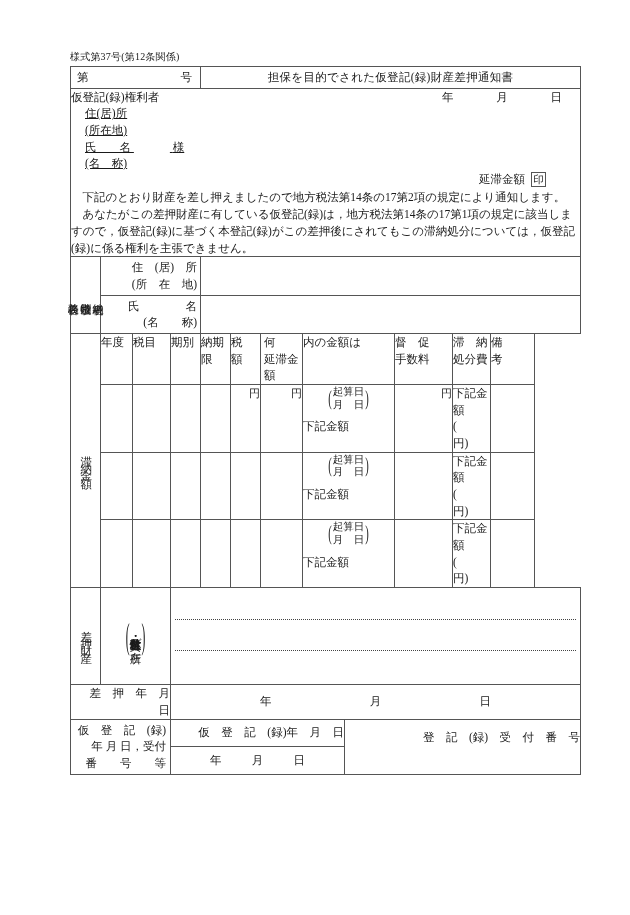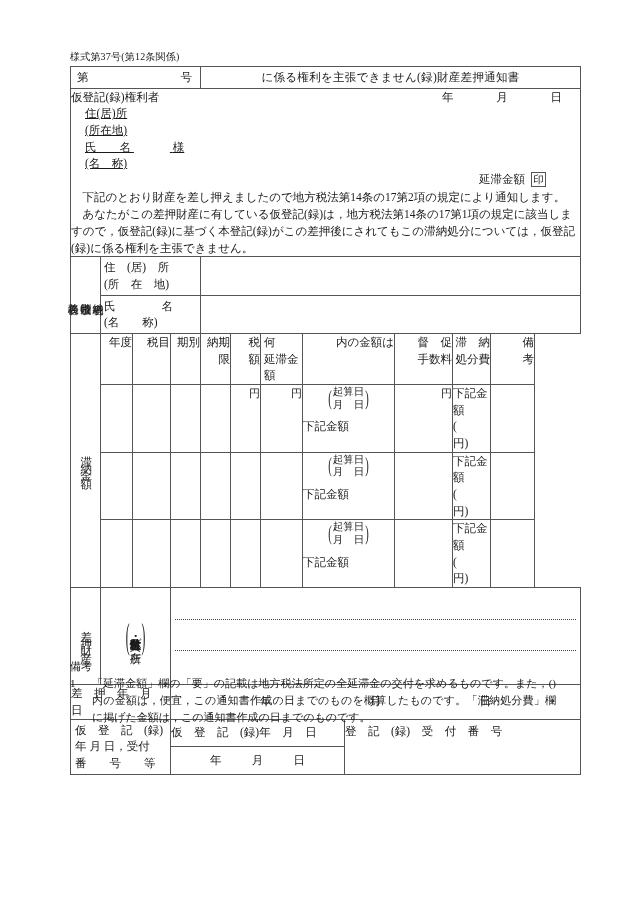--- a/index.html
+++ b/index.html
@@ -22,21 +22,21 @@
   }
   table.frame td{
     border:1px solid #555;
     padding:0;vertical-align:top;
     font-size:11.5px;line-height:1.45;
   }
   .nb-t{border-top:none !important;}
   .nb-b{border-bottom:none !important;}
 
   .pad{padding:2px 4px;}
-  .ctr{text-align:left;}
+  .ctr{text-align:right;}
   .rgt{text-align:right;}
   .mid{vertical-align:middle !important;}
 
   
   .numcell{height:20px;}
   .numcell .inner{display:flex;justify-content:space-between;padding:2px 8px 2px 6px;}
   .titlecell{height:20px;text-align:center;font-size:12px;padding-top:3px;letter-spacing:.3px;}
 
   
   .noticebody{padding:4px 7px 6px 7px;position:relative;}
@@ -69,21 +69,21 @@
 
   
   .taxlabel{width:30px;}
   .taxlabel .stack{
     display:flex;flex-direction:row-reverse;justify-content:center;
     align-items:center;height:100%;gap:0px;
   }
   .taxlabel .vt{writing-mode:vertical-rl;text-orientation:upright;font-size:11px;line-height:1.12;}
 
   
-  .hcell{text-align:right;font-size:11px;line-height:1.25;padding:2px 1px;vertical-align:middle;}
+  .hcell{text-align:left;font-size:11px;line-height:1.25;padding:2px 1px;vertical-align:middle;}
   .two{font-size:10.5px;}
 
   .unit{font-size:11px;}
   .paren{display:flex;align-items:center;justify-content:center;gap:1px;font-size:10.5px;line-height:1.15;}
   .pbrace{font-size:10.5px;transform:scaleY(2.0);display:inline-block;}
   .kisan{text-align:center;font-size:10.5px;line-height:1.2;}
   .propbox{height:96px;position:relative;padding:0;}
   .propbox .dl{position:absolute;left:4px;right:4px;border-top:1px dotted #444;}
 
   
@@ -121,21 +121,21 @@
     </colgroup>
 
     <tbody>
         <tr>
       <td class="numcell mid" colspan="4">
         <div class="inner">
           <span>第</span>
           <span>号</span>
         </div>
       </td>
-      <td class="titlecell mid" colspan="9">に係る権利を主張できません(録)財産差押通知書</td>
+      <td class="titlecell mid" colspan="9">担保を目的でされた仮登記(録)財産差押通知書</td>
     </tr>
 
     <tr>
       <td colspan="13" class="noticebody">
         <div class="row-sb">
           <span class="ln">仮登記(録)権利者</span>
           <span class="datebits">
             <span>年</span>
             <span>月</span>
             <span>日</span>
@@ -322,38 +322,31 @@
       </td>
     </tr>
 
     <tr>
       <td rowspan="2" colspan="3" class="ctr mid" style="height:40px;padding:2px 4px">
         <div>仮　登　記　(録)</div>
         <div>年 月 日，受付</div>
         <div>番　　号　　等</div>
       </td>
       <td colspan="5" class="ctr mid" style="height:20px">仮　登　記　(録)年　月　日</td>
-      <td rowspan="2" colspan="5" class="ctr" style="padding-top:3px">
+      <td rowspan="2" colspan="5" class="ctr" style="padding-top:9px">
         <div>登　記　(録)　受　付　番　号</div>
         <div></div>
       </td>
     </tr>
     <tr>
       <td colspan="5" class="mid" style="height:20px;padding:0 24px">
         <div style="display:flex;justify-content:space-around;">
           <span>年</span>
           <span>月</span>
           <span>日</span>
         </div>
       </td>
     </tr>
   </tbody>
     </table>
 
-  <div class="notes">
-    <div class="hd">備考</div>
-    <div class="item">
-      <span class="no">1</span>
-      <span class="bd">「延滞金額」欄の「要」の記載は地方税法所定の全延滞金の交付を求めるものです。また，()内の金額は，便宜，この通知書作成の日までのものを概算したものです。「滞納処分費」欄に掲げた金額は，この通知書作成の日までのものです。</span>
-    </div>
-  </div>
 
 </div>
 
 </body></html>

